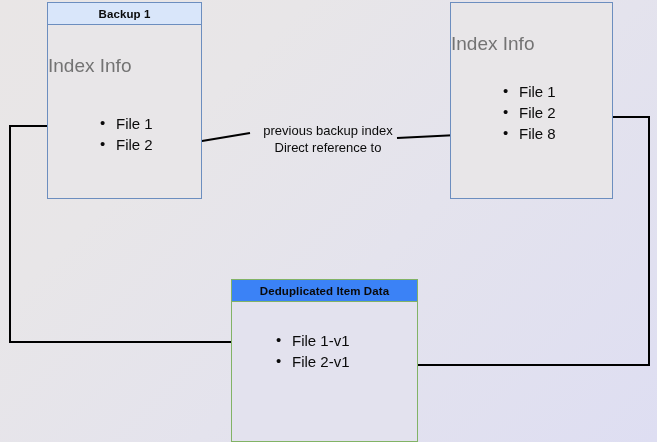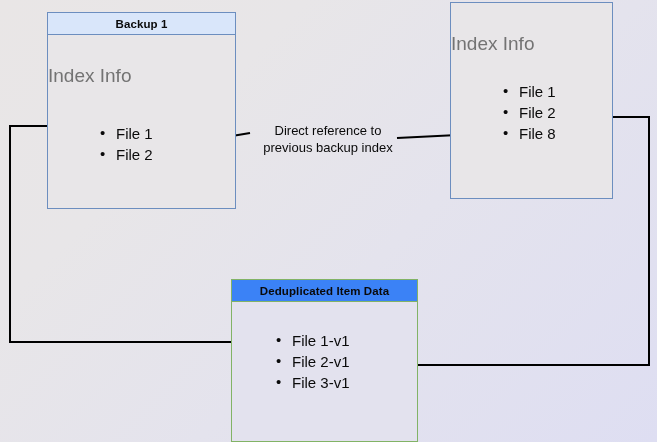--- a/index.html
+++ b/index.html
@@ -122,21 +122,21 @@
 
     <path d="M 92,126 L 10,126 L 10,342 L 268,342" fill="none" stroke="#000000" stroke-width="2" marker-end="url(#arrowhead)"></path>
 
     <path d="M 571,117 L 649,117 L 649,365 L 381,365" fill="none" stroke="#000000" stroke-width="2" marker-end="url(#arrowhead)"></path>
 
     <path d="M 498,133 L 397,138" fill="none" stroke="#000000" stroke-width="2"></path>
 
     <path d="M 250,133 L 166,147" fill="none" stroke="#000000" stroke-width="2" marker-end="url(#arrowhead)"></path>
   </svg>
 
-  <div class="node" id="node-backup1" style="left:47px; top:12px; width:189px; height:197px;">
+  <div class="node" id="node-backup1" style="left:47px; top:2px; width:155px; height:197px;">
     <div class="node-header">
       <span>Backup 1</span>
     </div>
     <div class="node-body">
       <div class="index-title">Index Info</div>
       <ul class="file-list" style="left:52px; top:88px;">
         <li>File 1</li>
         <li>File 2</li>
       </ul>
     </div>
@@ -154,23 +154,22 @@
   </div>
 
   <div class="node green" id="node-dedup" style="left:231px; top:279px; width:187px; height:163px;">
     <div class="node-header">
       <span>Deduplicated Item Data</span>
     </div>
     <div class="node-body">
       <ul class="file-list" style="left:44px; top:28px;">
         <li>File 1-v1</li>
         <li>File 2-v1</li>
-        <li>File 3-v1</li>
       </ul>
     </div>
   </div>
 
   <div class="annotation" style="left:248px; top:122px; width:160px;">
+    <div>previous backup index</div>
     <div>Direct reference to</div>
-    <div>previous backup index</div>
   </div>
 
 </div>
 
 </body></html>

